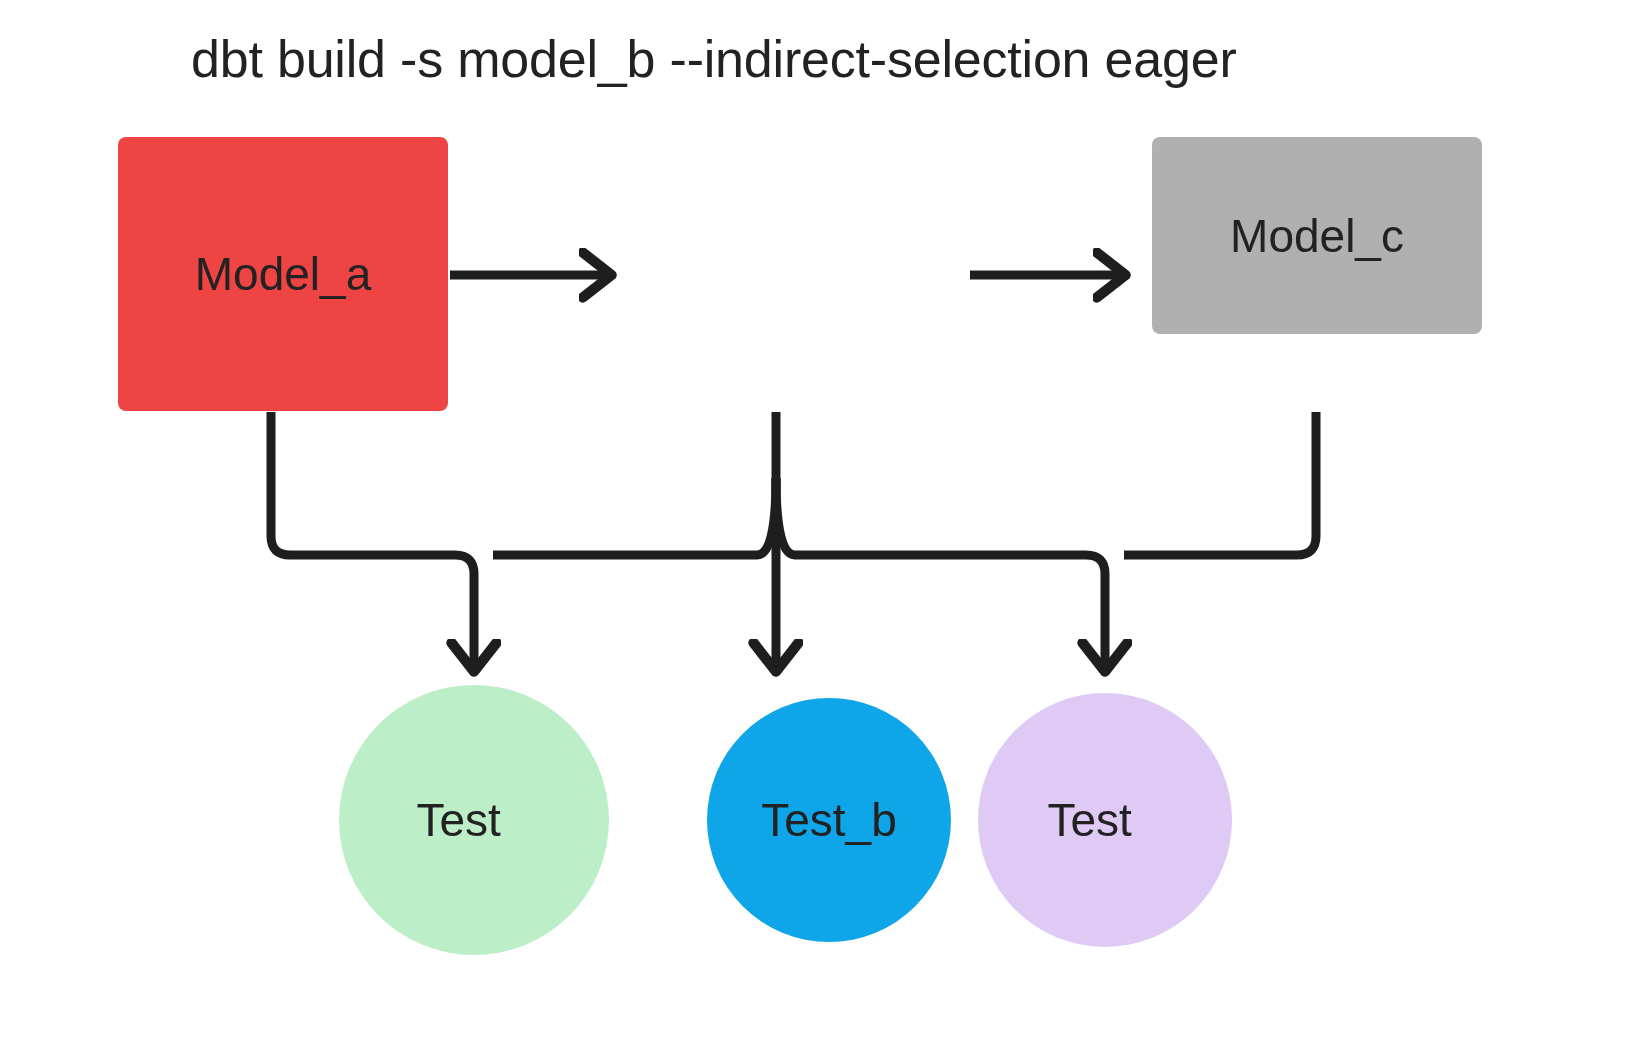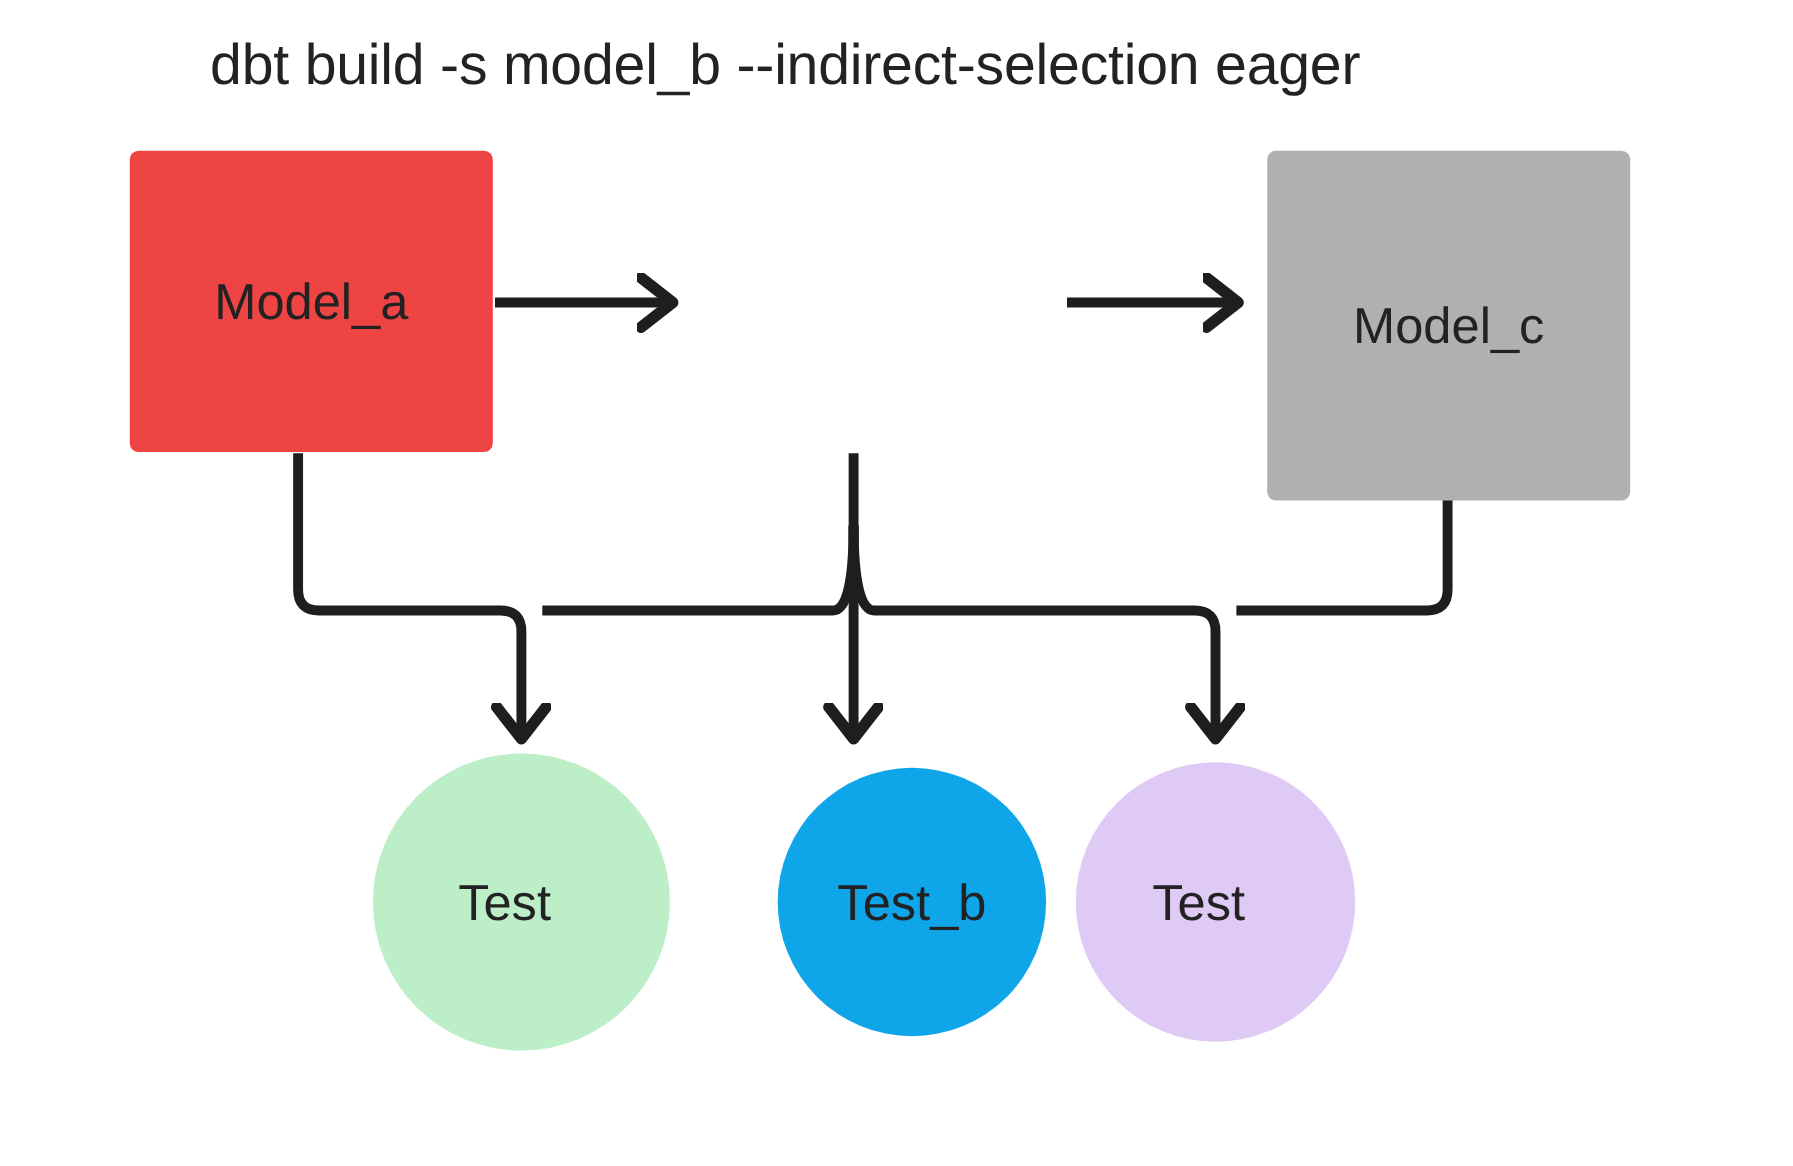--- a/index.html
+++ b/index.html
@@ -98,21 +98,21 @@
 
       <path d="M 1316 412 L 1316 536 Q 1316 555 1297 555 L 1124 555"></path>
     </g>
   </svg>
 
   <div class="node-box" style="left:118px; top:137px; width:330px; height:274px; background:#ef4444; color:#222222;">
     <span>Model_a</span>
   </div>
 
 
-  <div class="node-box" style="left:1152px; top:137px; width:330px; height:318px; background:#b0b0b0; color:#222222;">
+  <div class="node-box" style="left:1152px; top:137px; width:330px; height:197px; background:#b0b0b0; color:#222222;">
     <span>Model_c</span>
   </div>
 
   <div class="node-circle" style="left:339px; top:685px; width:270px; height:270px; background:#bceec8;">
     <span class="line">Test</span>
   </div>
 
   <div class="node-circle single" style="left:707px; top:698px; width:244px; height:244px; background:#0ea5e9;">
     <span class="line">Test_b</span>
   </div>

